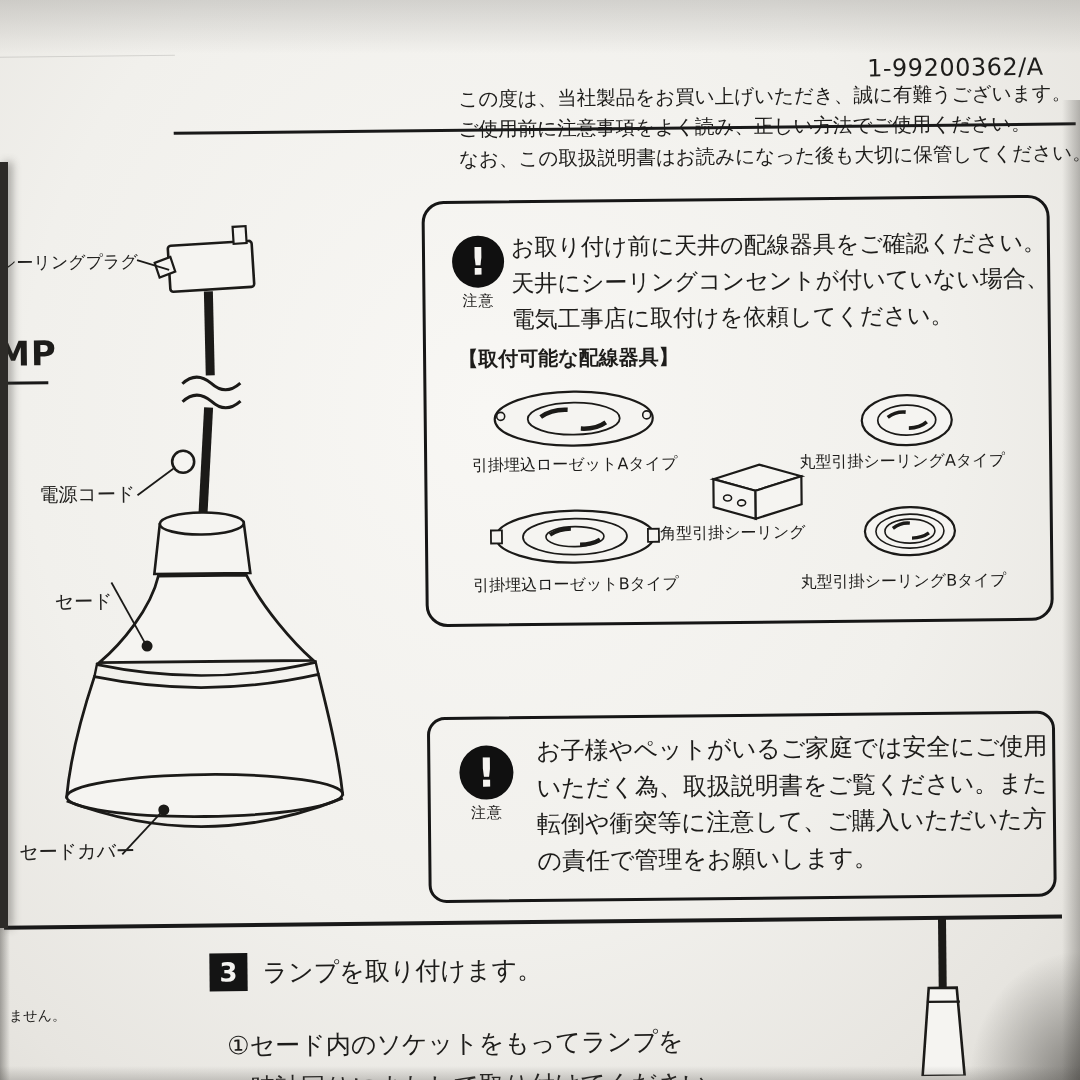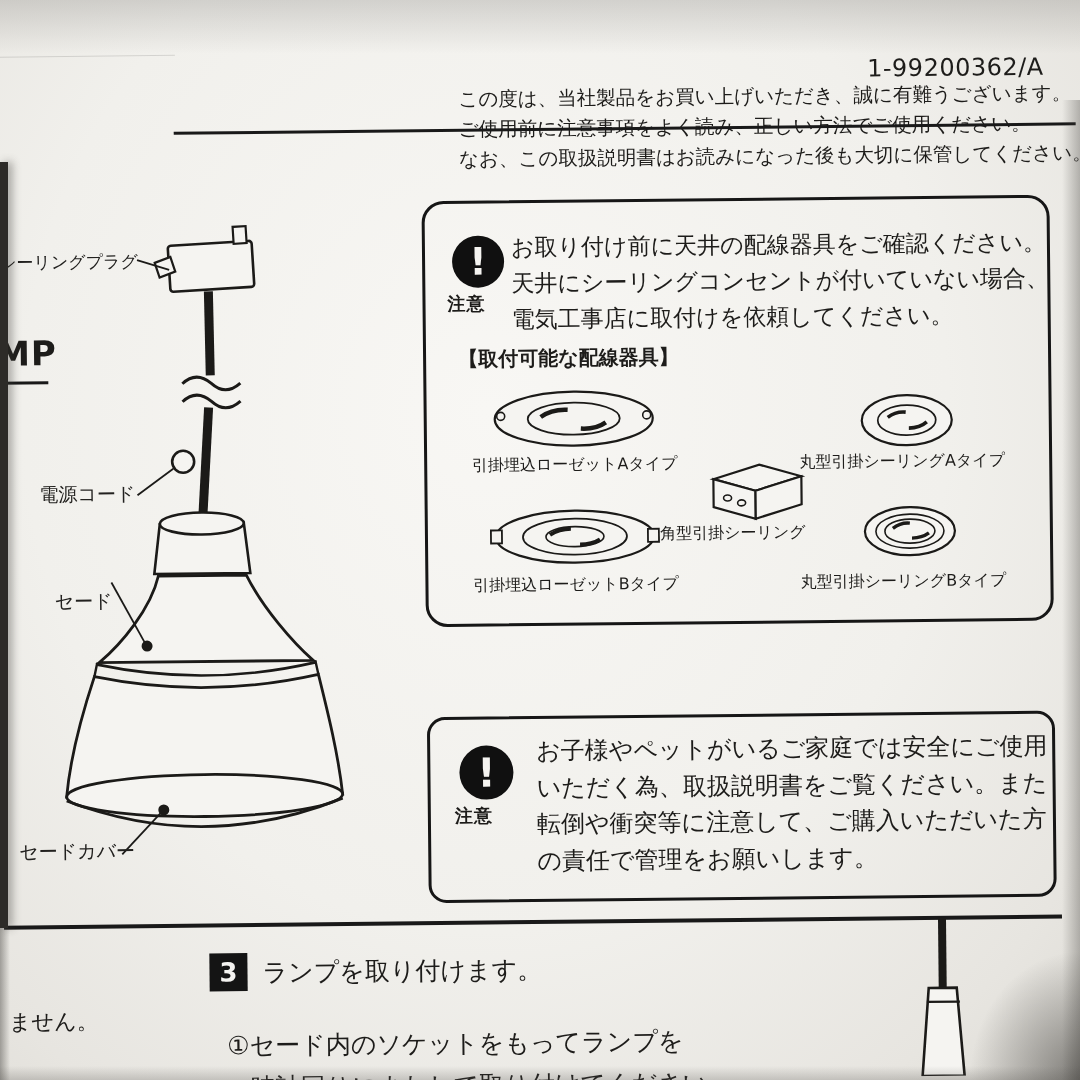--- a/index.html
+++ b/index.html
@@ -25,21 +25,21 @@
   .caution-box{
     position:absolute;border:3px solid #161616;border-radius:22px;
     background:transparent;
   }
   .caution-icon{
     position:absolute;border-radius:50%;background:#101010;
     display:flex;align-items:center;justify-content:center;
     color:#f5f4f1;font-weight:bold;
   }
   .caution-label{
-    position:absolute;font-weight:bold;font-size:18px;letter-spacing:1px;
+    position:absolute;font-weight:normal;text-align:center;font-size:15px;letter-spacing:1px;
   }
   .fixture-label{position:absolute;font-size:16px;text-align:center;}
   .ptr-label{position:absolute;color:#22211f;}
   .step-badge{
     position:absolute;background:#141414;color:#f4f3f0;
     display:flex;align-items:center;justify-content:center;
     font-weight:bold;
   }
   svg{display:block;}
   .sk{fill:none;stroke:#1b1a18;}
@@ -175,21 +175,21 @@
       <div class="abs" style="left:106px;top:14px;font-size:24px;line-height:36.5px;">
         <div class="jp">お子様やペットがいるご家庭では安全にご使用</div>
         <div class="jp">いただく為、取扱説明書をご覧ください。また</div>
         <div class="jp">転倒や衝突等に注意して、ご購入いただいた方</div>
         <div class="jp">の責任で管理をお願いします。</div>
       </div>
     </div>
 
     <div class="abs line" style="left:0;top:920px;width:1058px;height:3.5px;"></div>
 
-    <div class="abs jp" style="left:4px;top:1002px;font-size:22px;">ません。</div>
+    <div class="abs jp" style="left:4px;top:1002px;font-size:14px;">ません。</div>
 
     <div class="step-badge" style="left:205px;top:950px;width:38px;height:38px;font-size:26px;">3</div>
     <div class="abs jp" style="left:258px;top:953px;font-size:25px;">ランプを取り付けます。</div>
     <div class="abs jp" style="left:222px;top:1026px;font-size:25px;">①セード内のソケットをもってランプを</div>
     <div class="abs jp" style="left:245px;top:1068px;font-size:25px;">時計回りにまわして取り付けてください。</div>
 
     <svg class="abs" style="left:900px;top:898px;" width="180" height="182" viewBox="0 0 180 182">
       <path class="sk" d="M38,24 L38,94" stroke-width="8"></path>
       <path class="skf" d="M24,94 L52,94 L59,182 L17,182 Z" stroke-width="2.6"></path>
       <path class="sk" d="M22,108 L55,108" stroke-width="2.2"></path>

